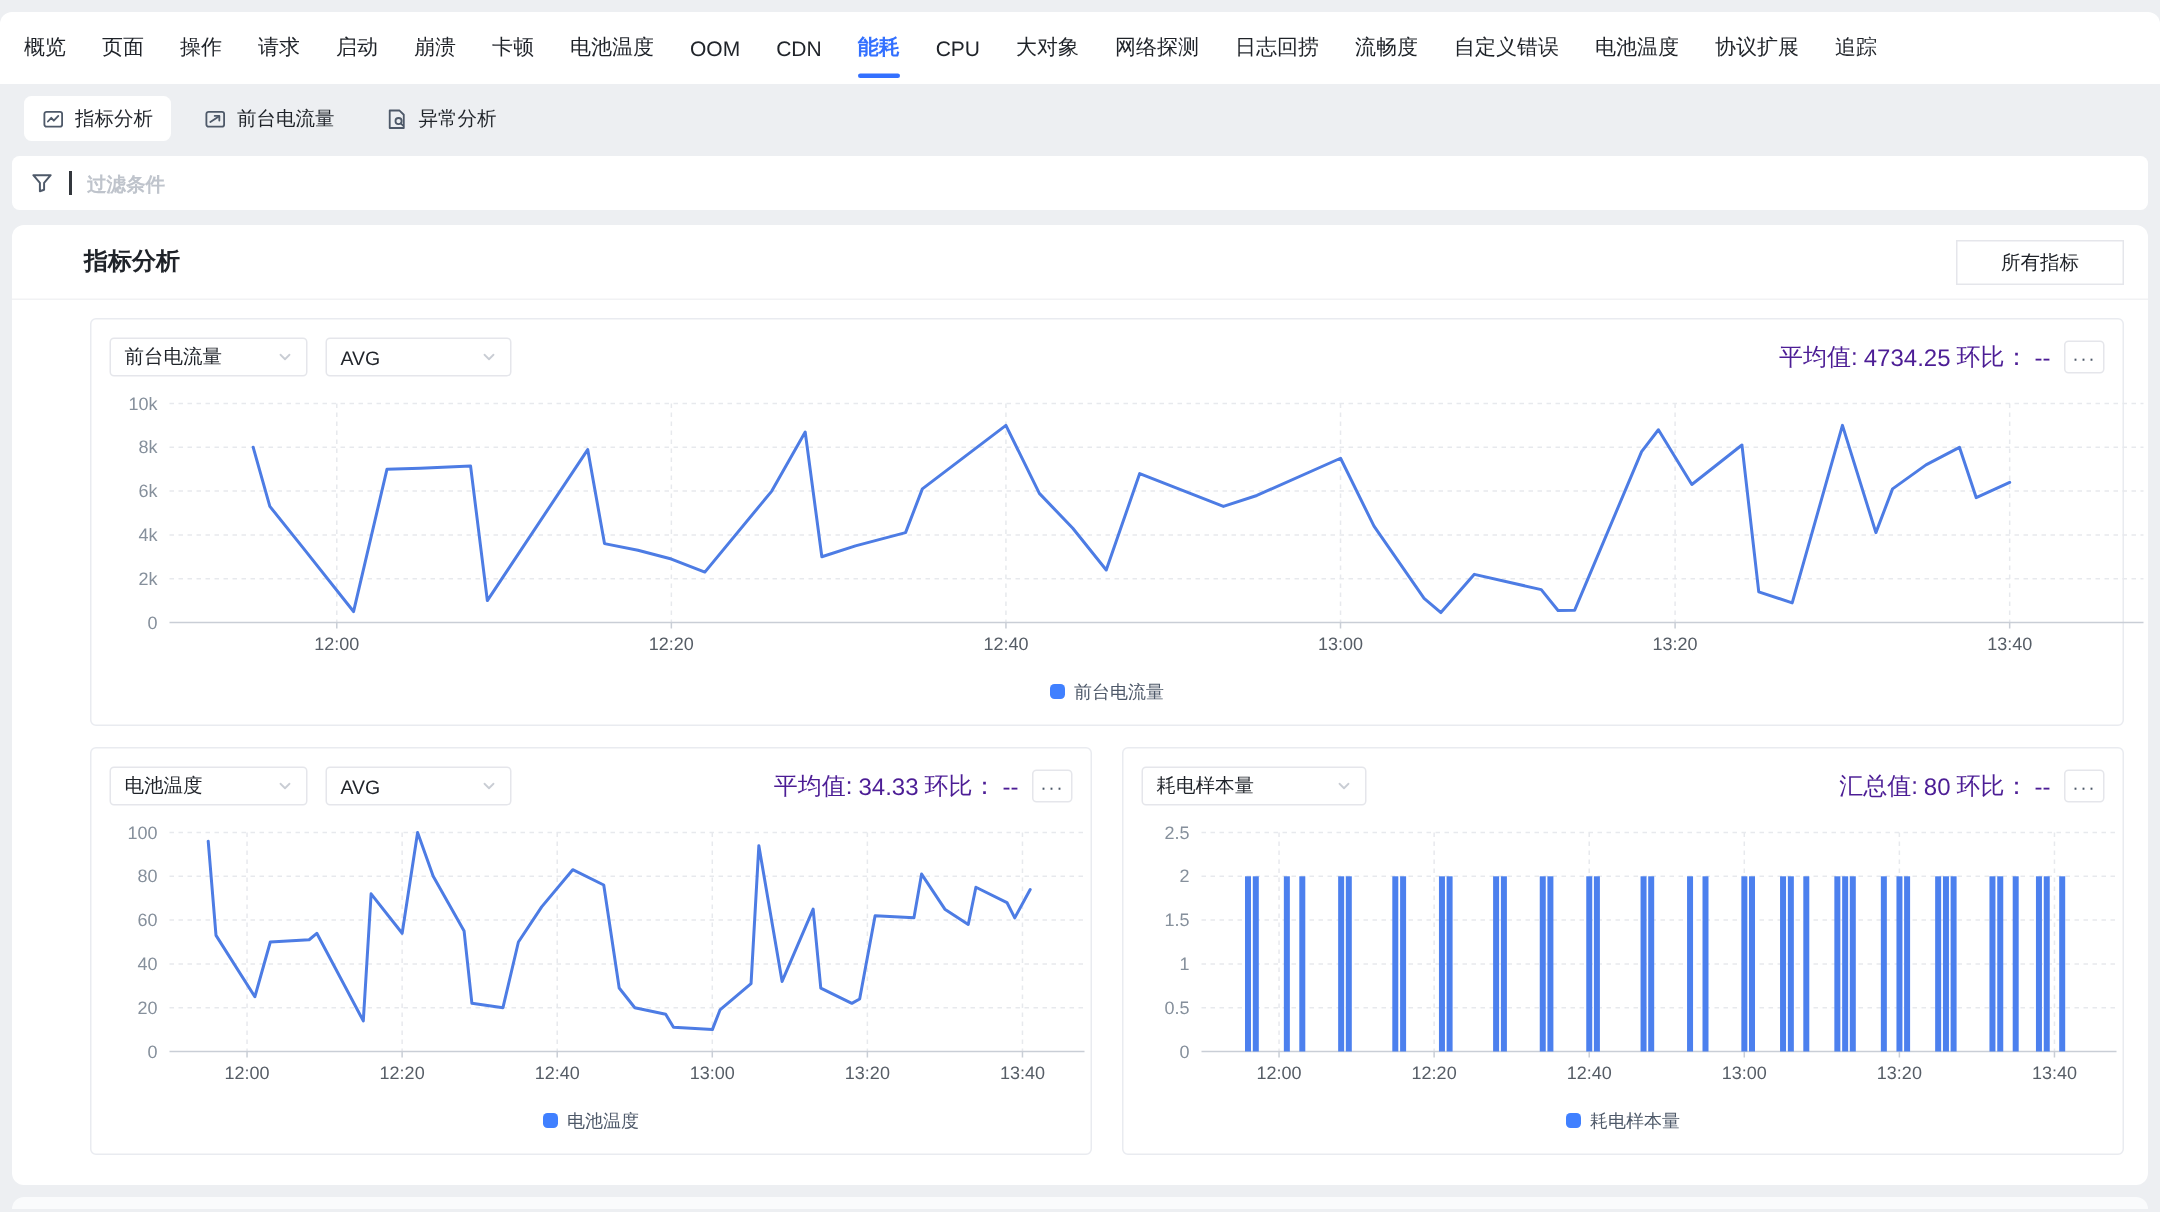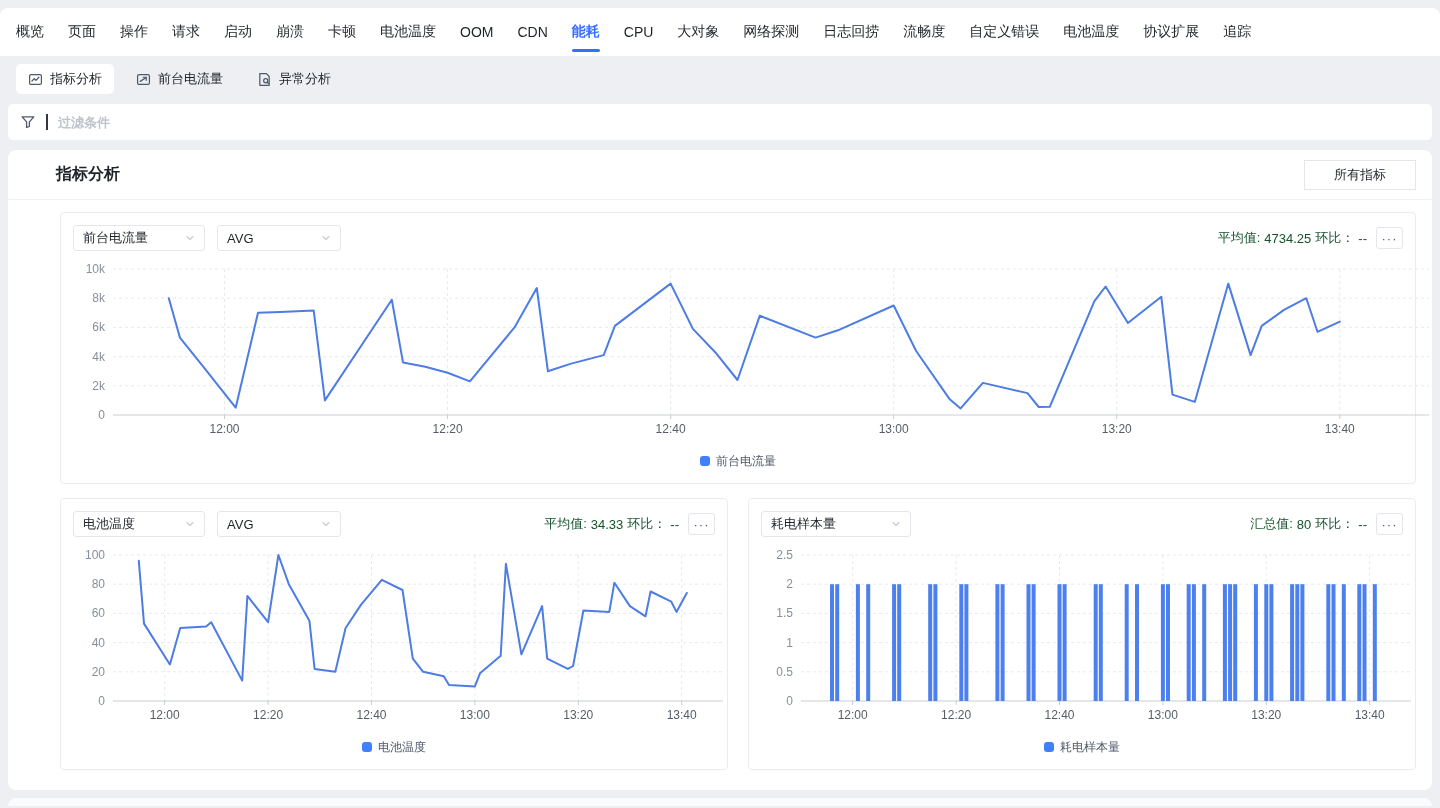--- a/index.html
+++ b/index.html
@@ -71,22 +71,22 @@
   .select-box {
     height:26px; border:1px solid #e5e6eb; border-radius:3px;
     display:flex; align-items:center; padding:0 9px; font-size:13px;
     color:#1f2329; cursor:pointer; background:#fff; margin-right:12px;
   }
   .select-box .sel-label { flex:1; }
   .select-metric { width:132px; }
   .select-agg { width:124px; }
   .select-metric-sm { width:150px; }
   .chart-stats {
-    margin-left:auto; font-size:13px; color:#14532d; white-space:nowrap;
-    display:flex; align-items:center; gap:4px;
+    margin-left:auto; font-size:16px; color:#4c1d95; white-space:nowrap;
+    display:flex; align-items:flex-end; gap:4px;
   }
   .more-btn {
     width:27px; height:22px; border:1px solid #e5e6eb; border-radius:3px;
     background:#fff; color:#4e5969; font-size:13px; line-height:19px;
     text-align:center; cursor:pointer; margin-left:9px; font-family:inherit;
     letter-spacing:1px; padding:0;
   }
   .plot { width:100%; height:192px; margin-top:8px; }
   .legend-row { display:flex; justify-content:center; align-items:center; gap:6px; height:20px; }
   .legend-marker { width:10px; height:10px; border-radius:3px; background:#4080ff; }

